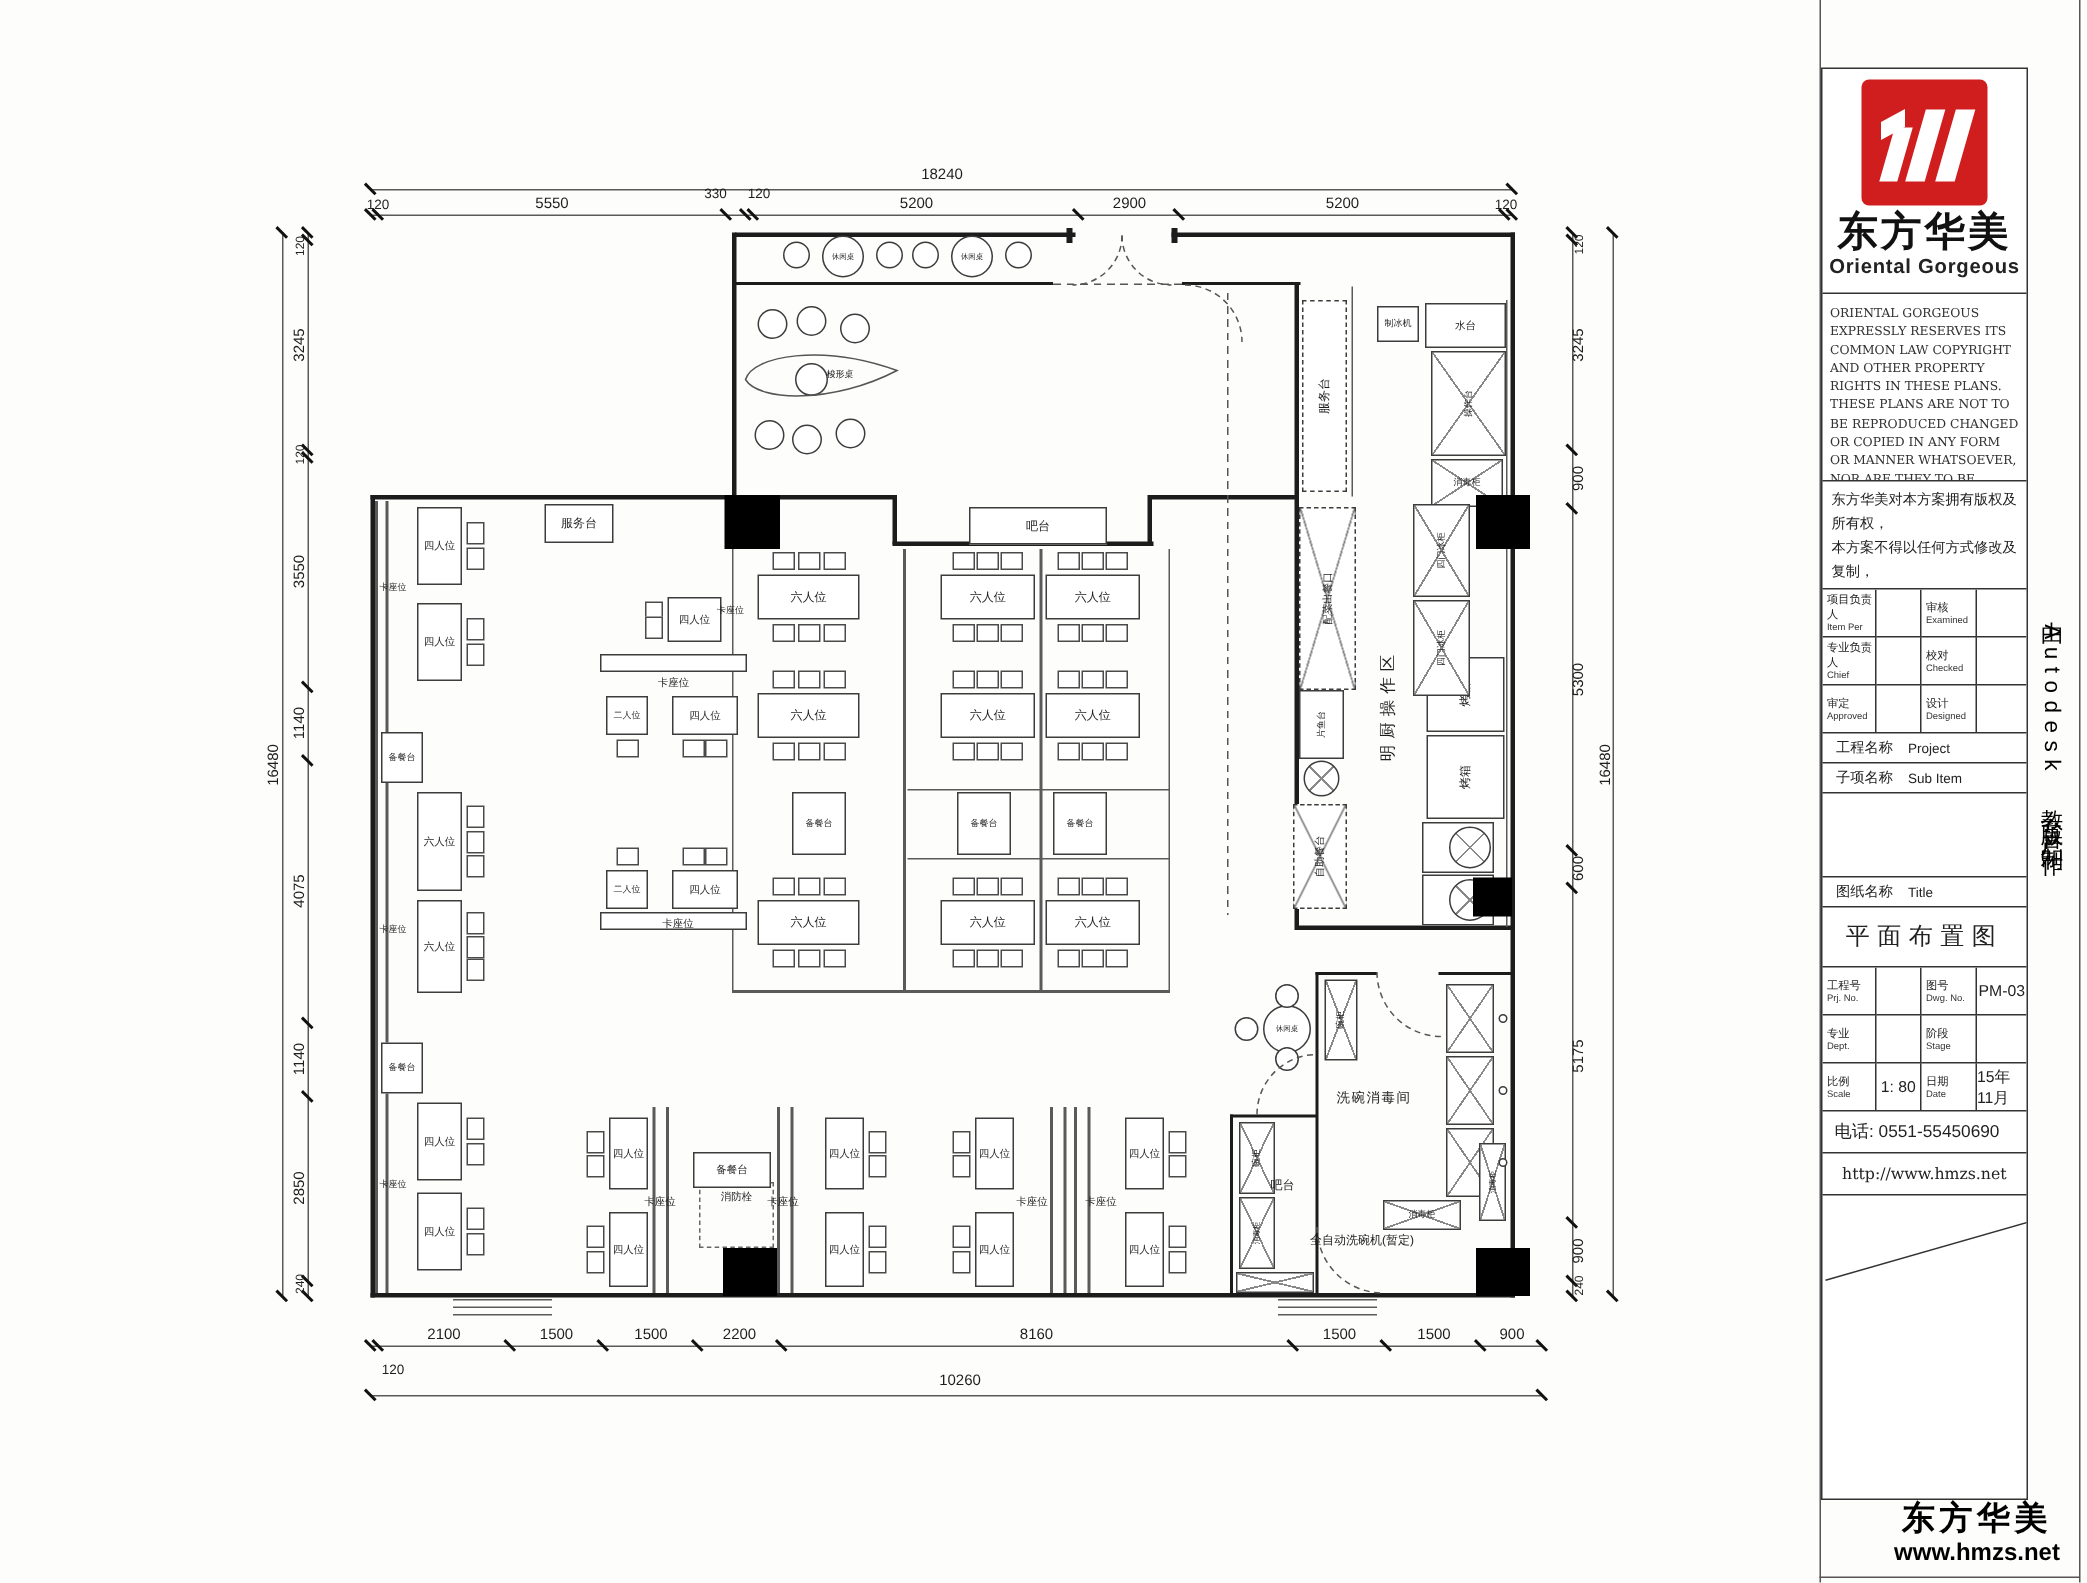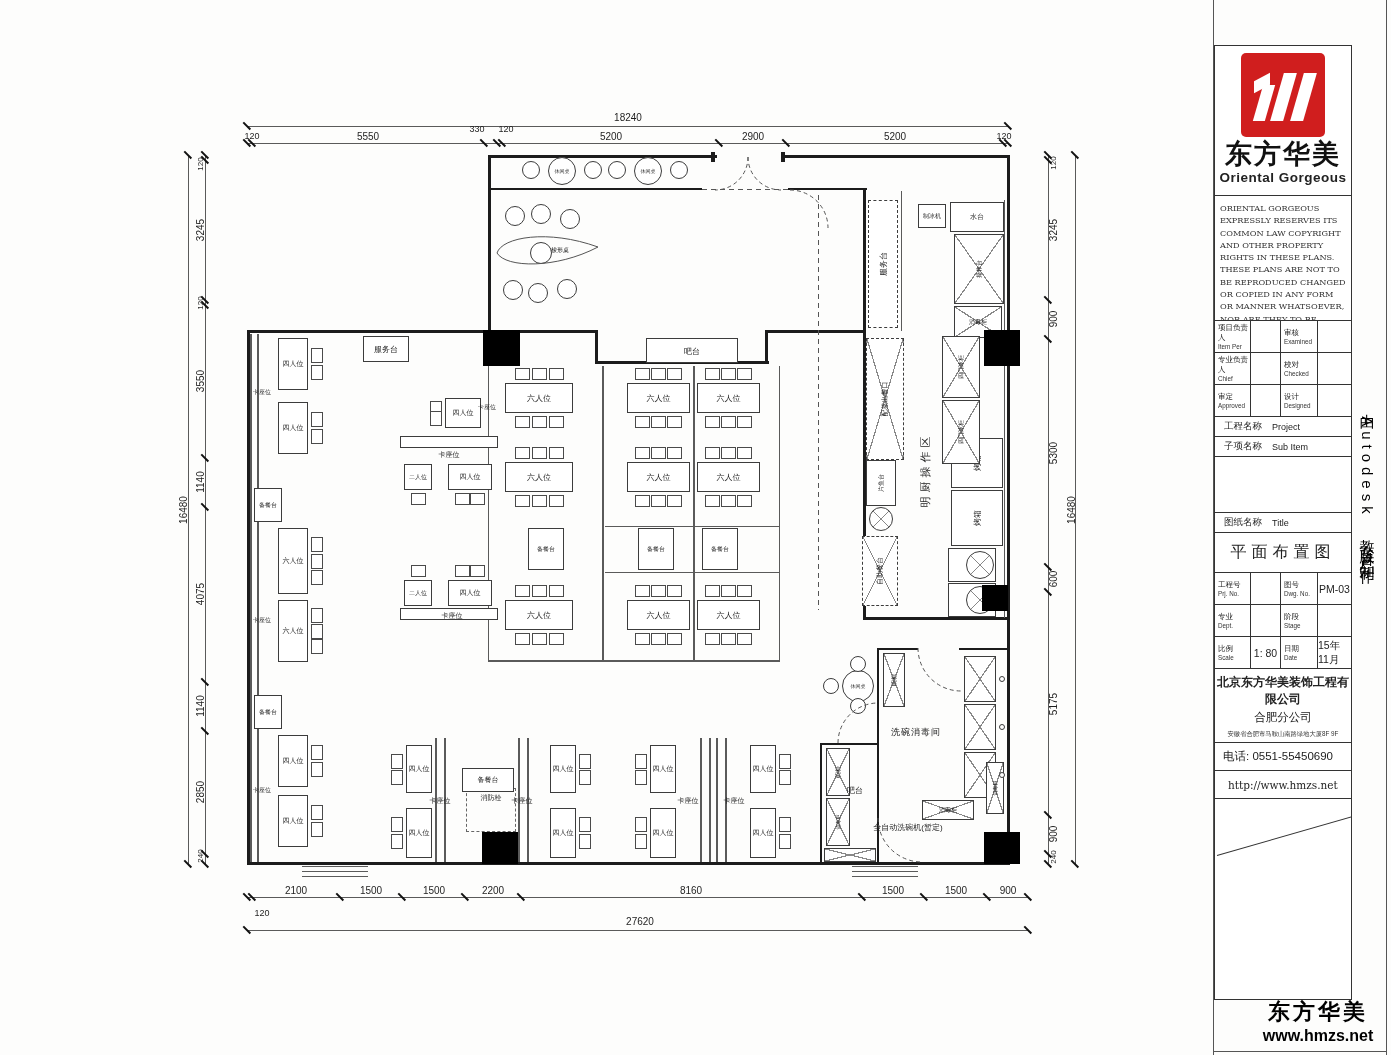--- a/index.html
+++ b/index.html
@@ -510,21 +510,21 @@
     <div class="ptx" style="left: 1004px; top: 136px; font-size: 9px;">120</div>
     <div class="ptx" style="left: 296px; top: 890px; font-size: 10px;">2100</div>
     <div class="ptx" style="left: 371px; top: 890px; font-size: 10px;">1500</div>
     <div class="ptx" style="left: 434px; top: 890px; font-size: 10px;">1500</div>
     <div class="ptx" style="left: 493px; top: 890px; font-size: 10px;">2200</div>
     <div class="ptx" style="left: 691px; top: 890px; font-size: 10px;">8160</div>
     <div class="ptx" style="left: 893px; top: 890px; font-size: 10px;">1500</div>
     <div class="ptx" style="left: 956px; top: 890px; font-size: 10px;">1500</div>
     <div class="ptx" style="left: 1008px; top: 890px; font-size: 10px;">900</div>
     <div class="ptx" style="left: 262px; top: 913px; font-size: 9px;">120</div>
-    <div class="ptx" style="left: 640px; top: 921px; font-size: 10px;">27620</div>
+    <div class="ptx" style="left: 640px; top: 921px; font-size: 10px;">10260</div>
     <div class="ptx rot" style="left: 200px; top: 164px; font-size: 8px;">120</div>
     <div class="ptx rot" style="left: 200px; top: 230px; font-size: 10px;">3245</div>
     <div class="ptx rot" style="left: 200px; top: 303px; font-size: 8px;">120</div>
     <div class="ptx rot" style="left: 200px; top: 381px; font-size: 10px;">3550</div>
     <div class="ptx rot" style="left: 200px; top: 482px; font-size: 10px;">1140</div>
     <div class="ptx rot" style="left: 200px; top: 594px; font-size: 10px;">4075</div>
     <div class="ptx rot" style="left: 200px; top: 706px; font-size: 10px;">1140</div>
     <div class="ptx rot" style="left: 200px; top: 792px; font-size: 10px;">2850</div>
     <div class="ptx rot" style="left: 200px; top: 856px; font-size: 8px;">240</div>
     <div class="ptx rot" style="left: 183px; top: 510px; font-size: 10px;">16480</div>
@@ -557,20 +557,25 @@
     <div class="logo-red">
       <div class="lb lb0"></div>
         <div class="lb lb1"></div>
         <div class="lb lb2"></div>
         <div class="lb lb3"></div>
     </div>
     <div class="logo-cn">东方华美</div>
     <div class="logo-en">Oriental Gorgeous</div>
   </div>
   <div class="sec copy-en">ORIENTAL GORGEOUS EXPRESSLY RESERVES ITS COMMON LAW COPYRIGHT AND OTHER PROPERTY RIGHTS IN THESE PLANS. THESE PLANS ARE NOT TO BE REPRODUCED CHANGED OR COPIED IN ANY FORM OR MANNER WHATSOEVER, NOR ARE THEY TO BE ASSIGNED TO ANY THIRD PARTY WITHOUT FIRST OBTAINING THE EXPRESSED WRITTEN PERMISSION AND CONSENT OF ORIENTAL GORGEOUS</div>
+  <div class="sec copy-cn" id="copycn">
+      <div>东方华美对本方案拥有版权及所有权，</div>
+      <div>本方案不得以任何方式修改及复制，</div>
+      <div>未经东方华美书面授权，本方案不得</div>
+    </div>
   <div class="sec ptable" id="personnel">
       <div class="pcell">
         <div class="pc-cn">项目负责人</div>
         <div class="pc-en">Item Per</div>
       </div>
       <div class="pcell pc-val"></div>
       <div class="pcell">
         <div class="pc-cn">审核</div>
         <div class="pc-en">Examined</div>
       </div>
@@ -635,25 +640,20 @@
         <div class="pc-cn">比例</div>
         <div class="pc-en">Scale</div>
       </div>
       <div class="pcell pc-val">1: 80</div>
       <div class="pcell">
         <div class="pc-cn">日期</div>
         <div class="pc-en">Date</div>
       </div>
       <div class="pcell pc-val">15年11月</div>
     </div>
-  <div class="sec comp">
-    <div class="nm">北京东方华美装饰工程有限公司</div>
-    <div class="br">合肥分公司</div>
-    <div class="ad">安徽省合肥市马鞍山南路绿地大厦8F 9F</div>
-  </div>
   <div class="sec phone">电话: 0551-55450690</div>
   <div class="sec url">http://www.hmzs.net</div>
   <div class="sec tail"></div>
 </div>
 
 <div class="edge">由 Autodesk 教育版产品制作</div>
 
 <div class="footer">
   <div class="fb">东方华美</div>
   <div class="fu">www.hmzs.net</div>

